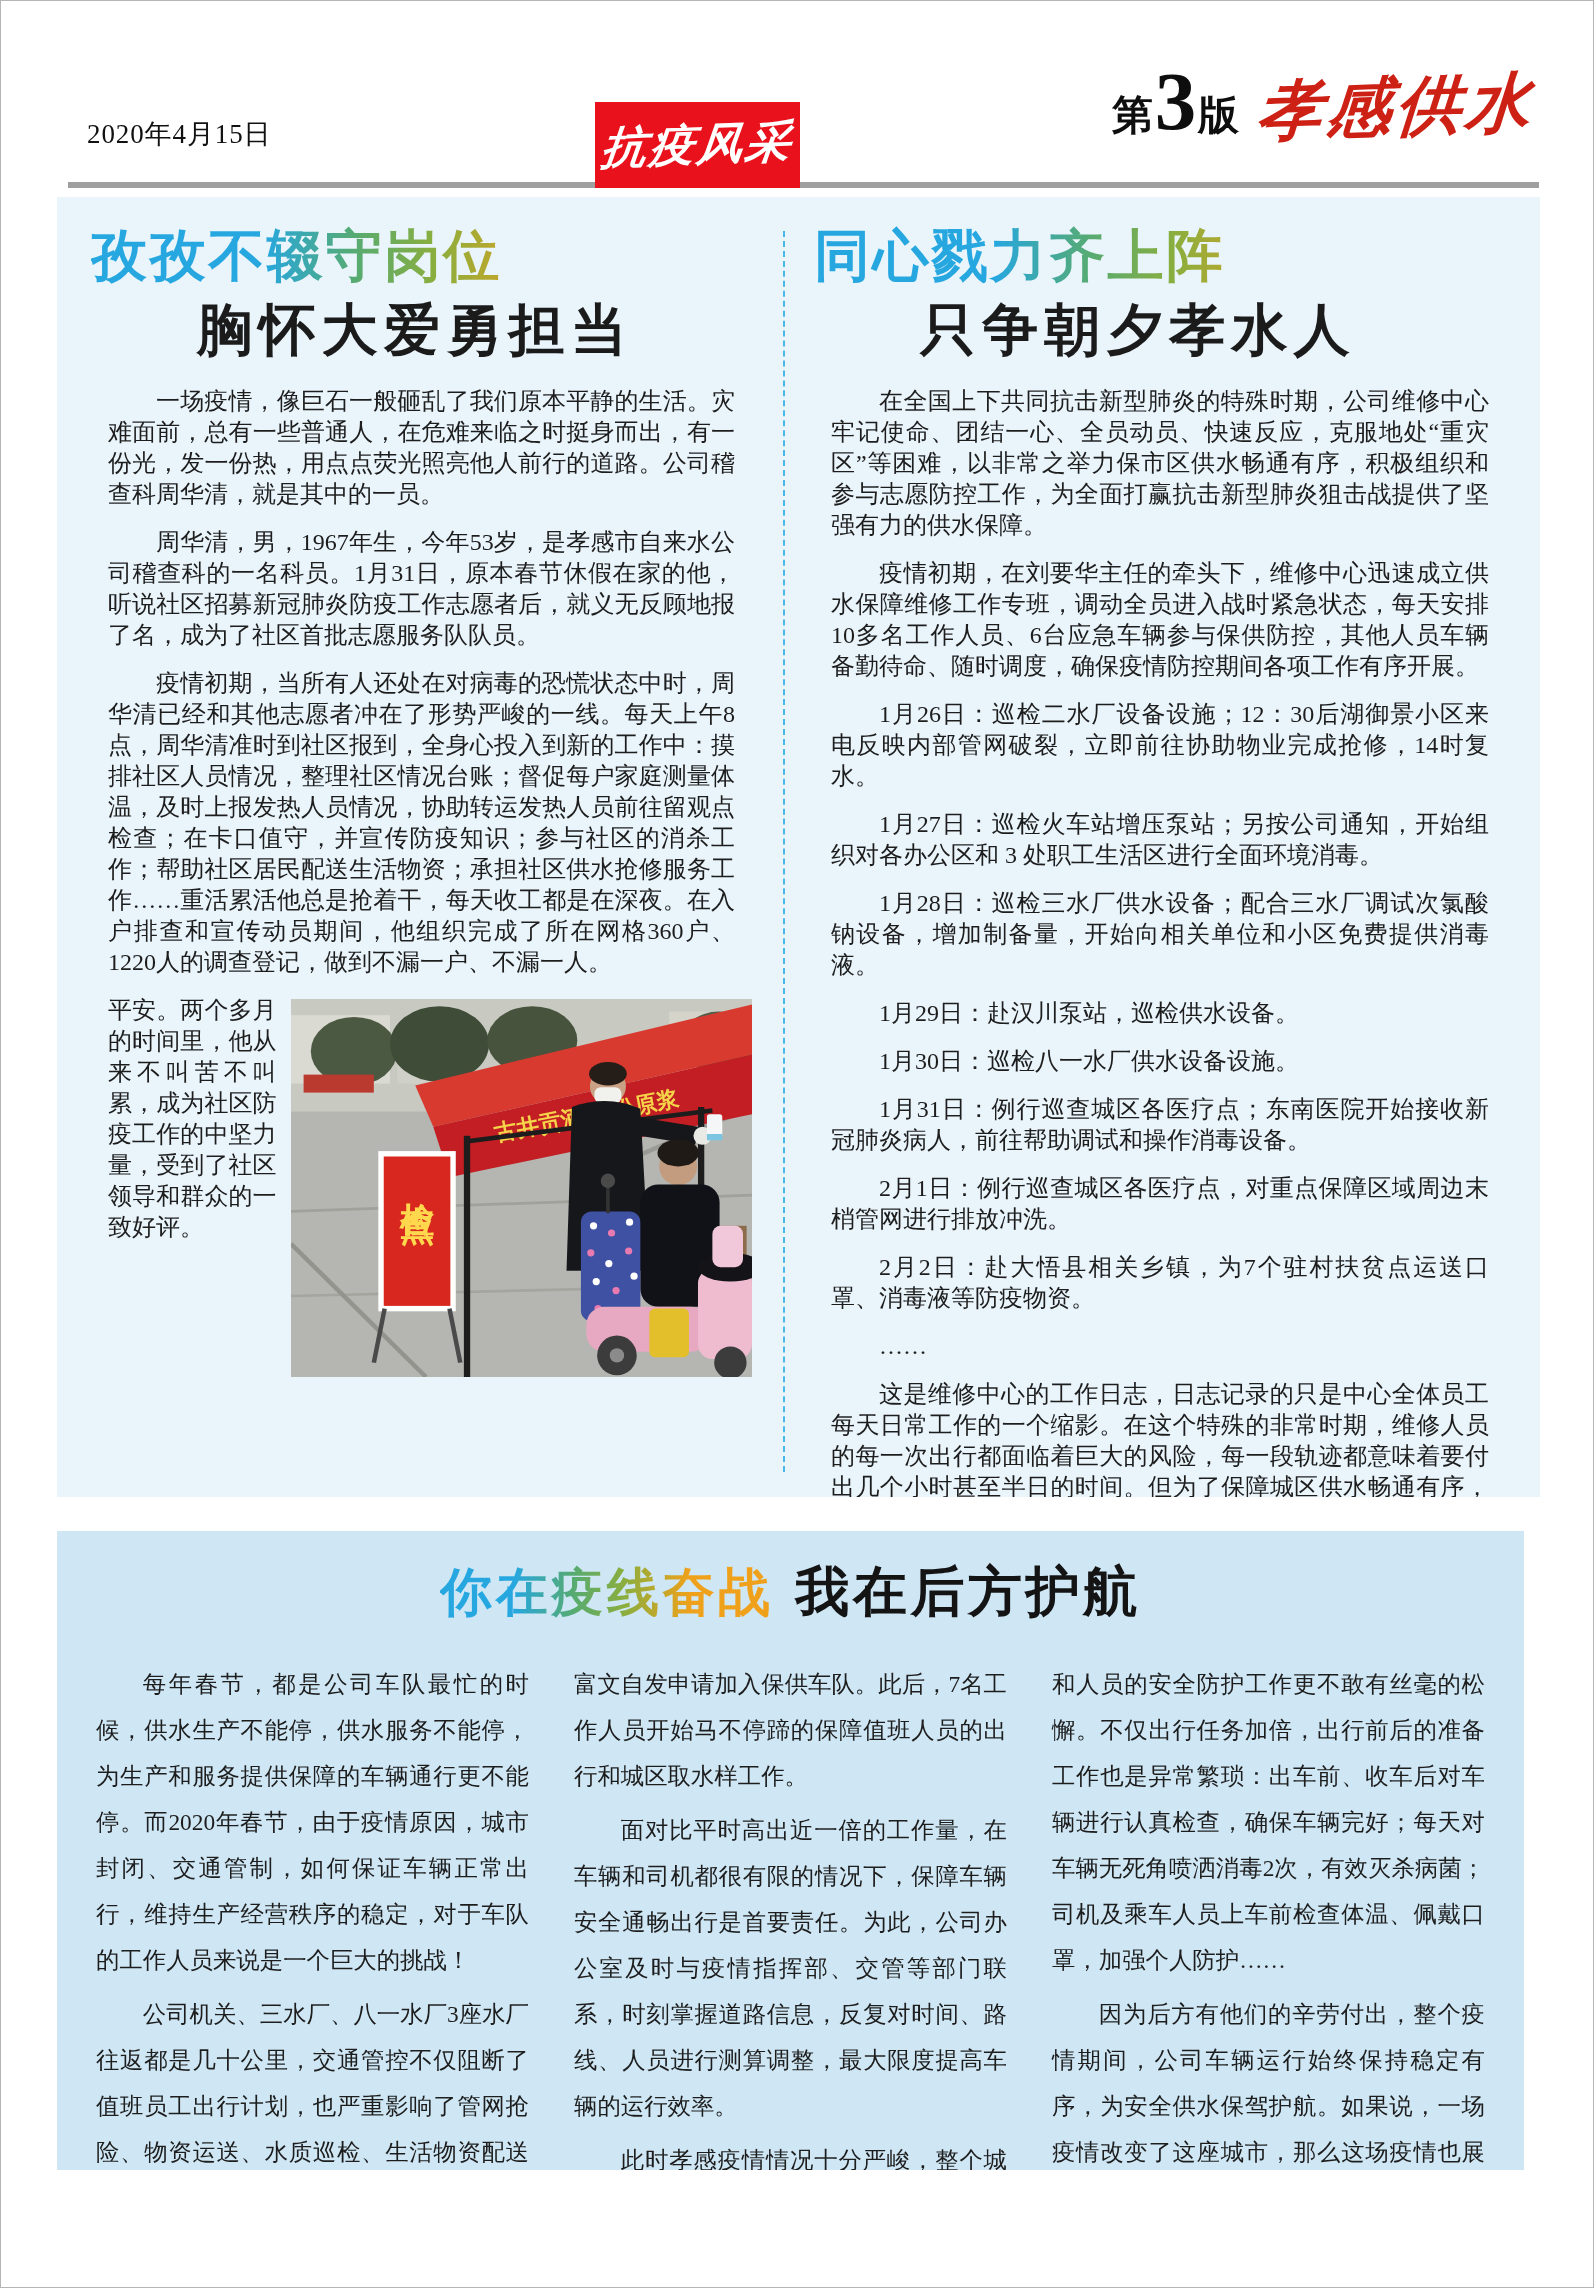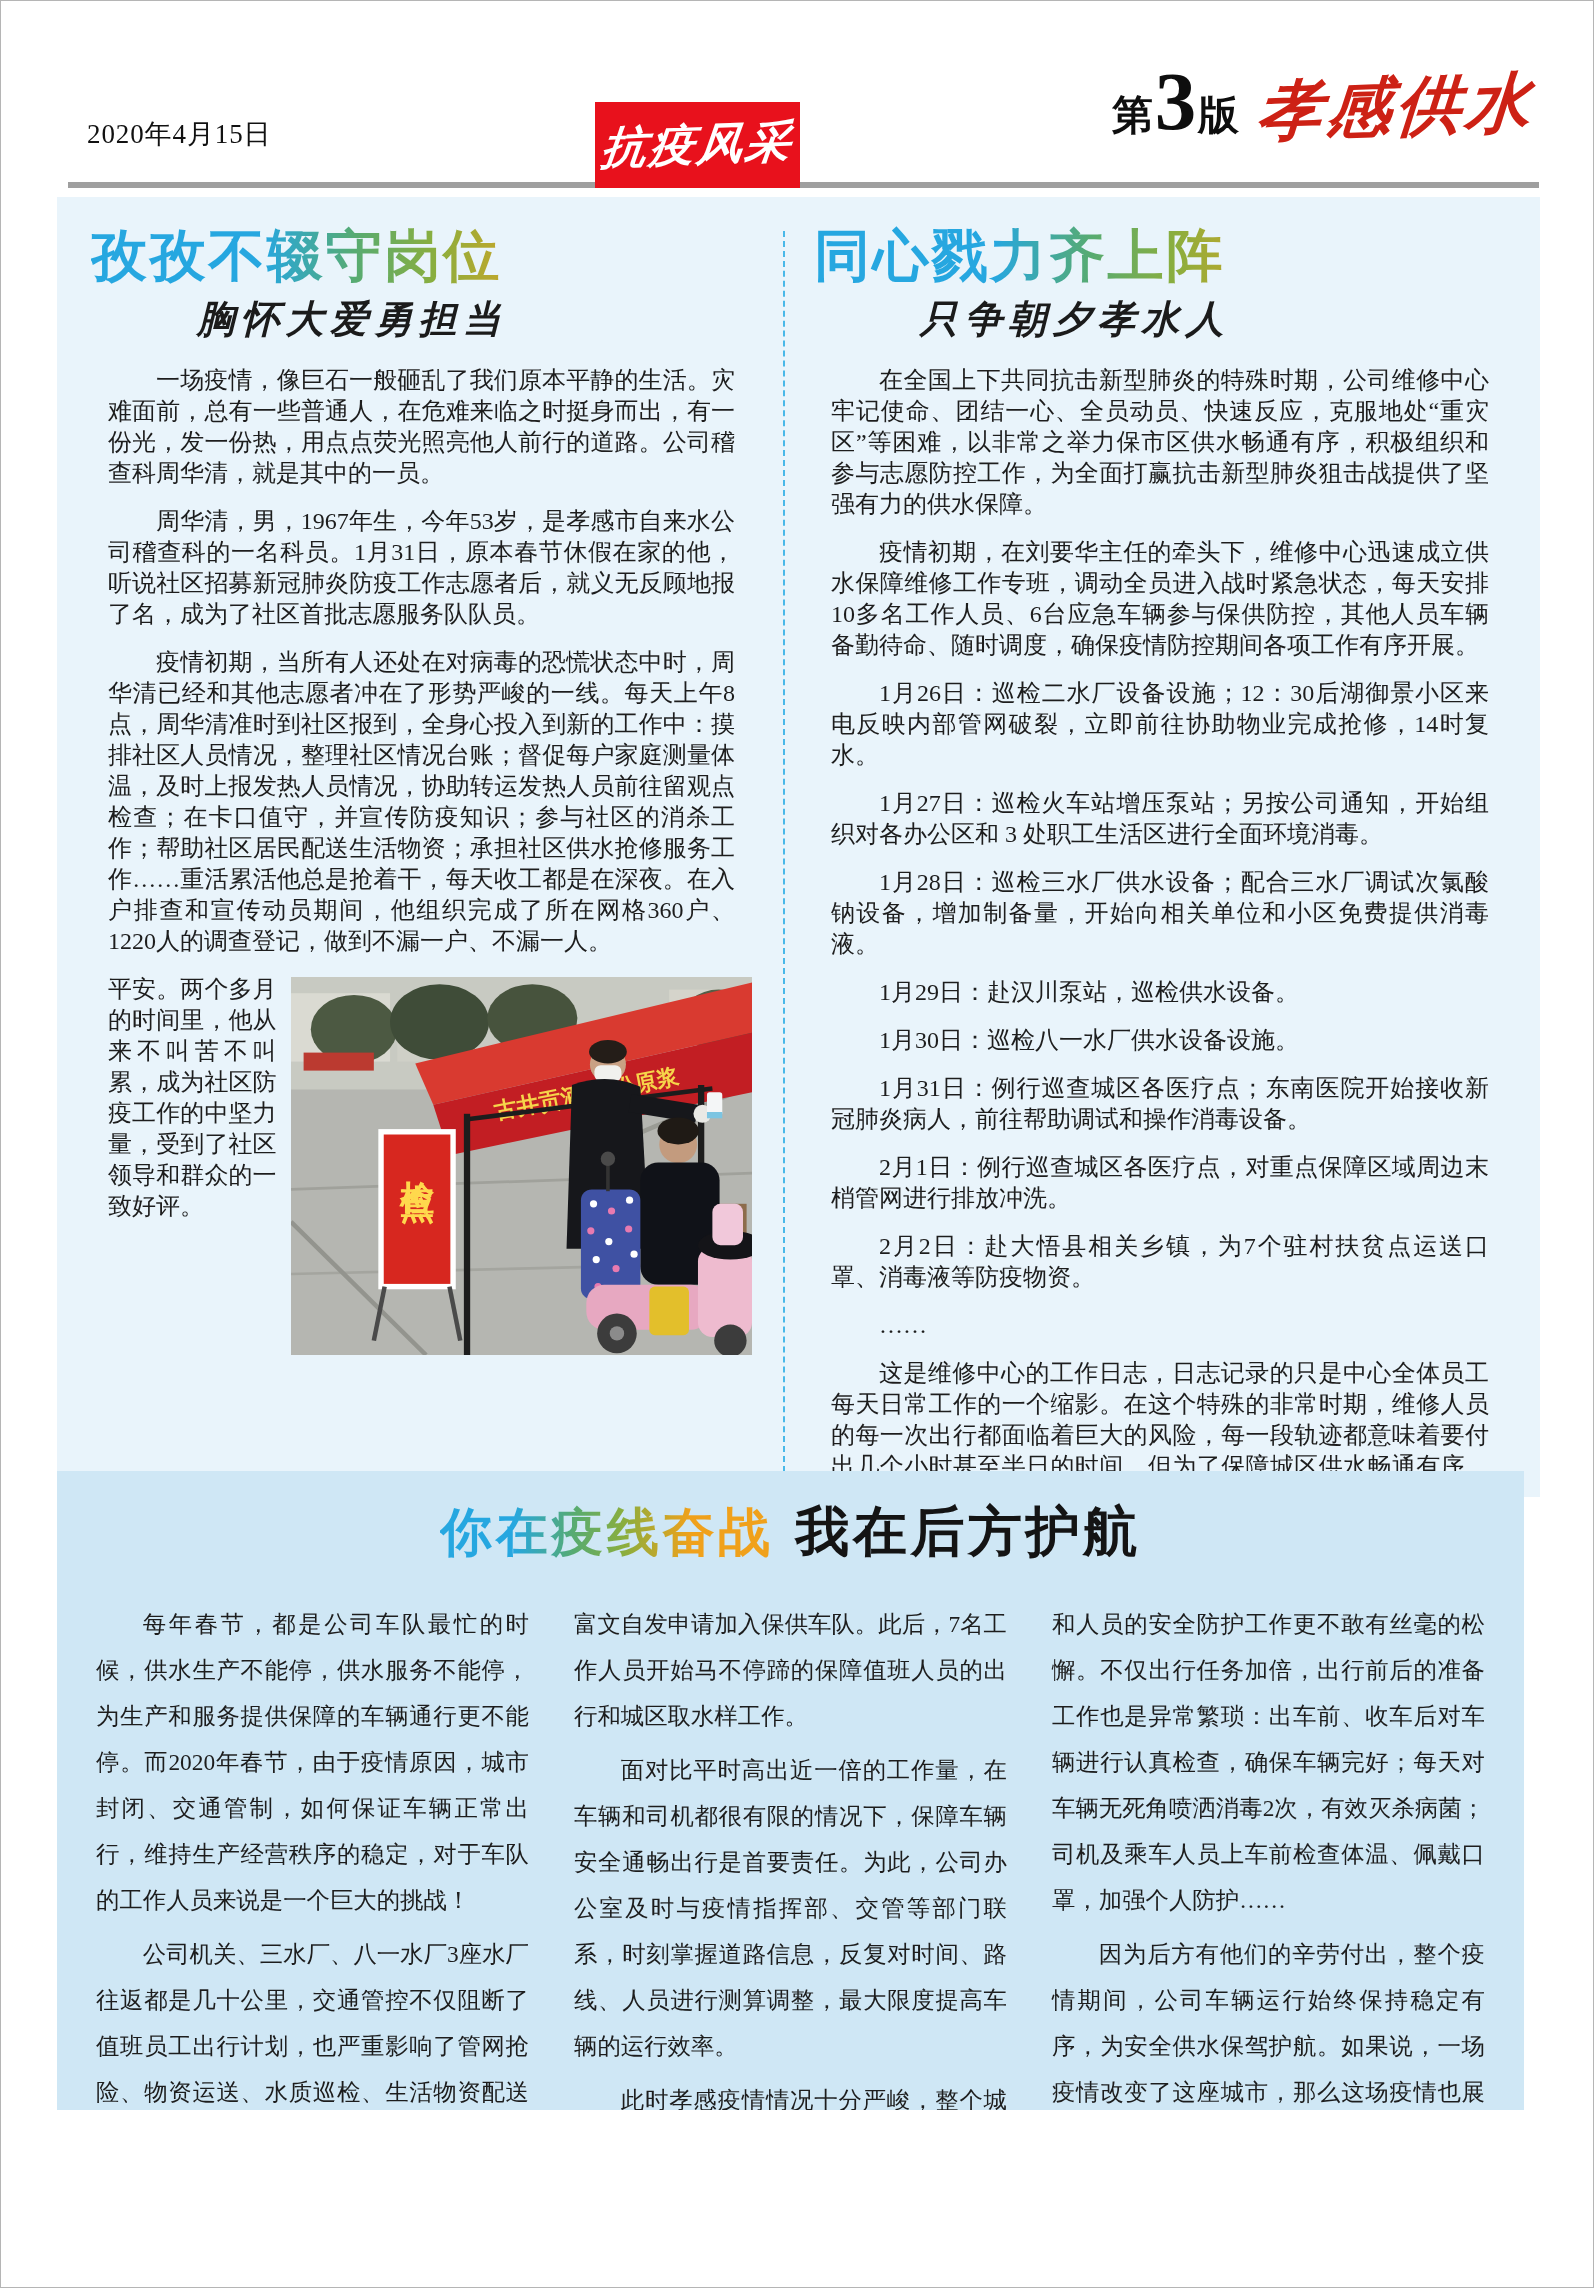--- a/index.html
+++ b/index.html
@@ -37,32 +37,32 @@
   .col-left{width:661px;flex:none;}
   .divider{flex:none;width:0;border-left:2.7px dashed #49b8e8;margin:7.2px 29px 7.2px 31px;}
   .col-right{flex:1;min-width:0;}
   .kicker{
     font-family:"Liberation Sans",sans-serif;font-size:56px;font-weight:bold;letter-spacing:2.7px;
     line-height:1.15;white-space:nowrap;
     background:linear-gradient(90deg,#26a7e0 0%,#26a7e0 26%,#57ab71 40%,#8aae3e 52%,#f0a11b 72%,#f0a11b 100%);
     -webkit-background-clip:text;background-clip:text;color:transparent;
   }
   .art-title{
-    font-size:38px;font-weight:bold;letter-spacing:6.3px;line-height:1.2;
-    margin:9px 0 21.6px 0;color:#1b1b1b;white-space:nowrap;font-style:italic;
+    font-size:56px;font-weight:bold;letter-spacing:6.3px;line-height:1.2;
+    margin:9px 0 21.6px 0;color:#1b1b1b;white-space:nowrap;
   }
   .col-left .art-title{padding-left:106px;}
   .col-right .art-title{padding-left:106px;}
   p.body{font-size:24px;line-height:31px;text-align:justify;margin:17px;text-indent:2em;color:#1d1d1d;}
   p.body.noindent{text-indent:0;}
   .photo{float:right;width:461px;height:378px;margin:3.6px 0 5.4px 14.4px;display:block;}
   .wrapblock{overflow:visible;}
   
   .panel-bottom{
-    position:absolute;top:1470px;left:56px;width:1467px;height:639px;background:#cfe7f5;
+    position:absolute;top:1530px;left:56px;width:1467px;height:639px;background:#cfe7f5;
     box-sizing:border-box;padding:21.6px 31px 18px 31px;overflow:hidden;
   }
   .b-title{text-align:center;font-weight:bold;letter-spacing:3.6px;margin-top:3.6px;white-space:nowrap;}
   .b-title .colored{
     font-family:"Liberation Sans",sans-serif;font-size:52px;
     background:linear-gradient(90deg,#26a7e0 0%,#26a7e0 22%,#57ab71 40%,#8aae3e 55%,#f0a11b 75%,#f0a11b 100%);
     -webkit-background-clip:text;background-clip:text;color:transparent;
   }
   .b-title .plain{font-family:"Liberation Serif",serif;font-size:54px;color:#141414;margin-left:21.6px;}
   .b-cols{display:flex;gap:29px;margin-top:23.4px;}

